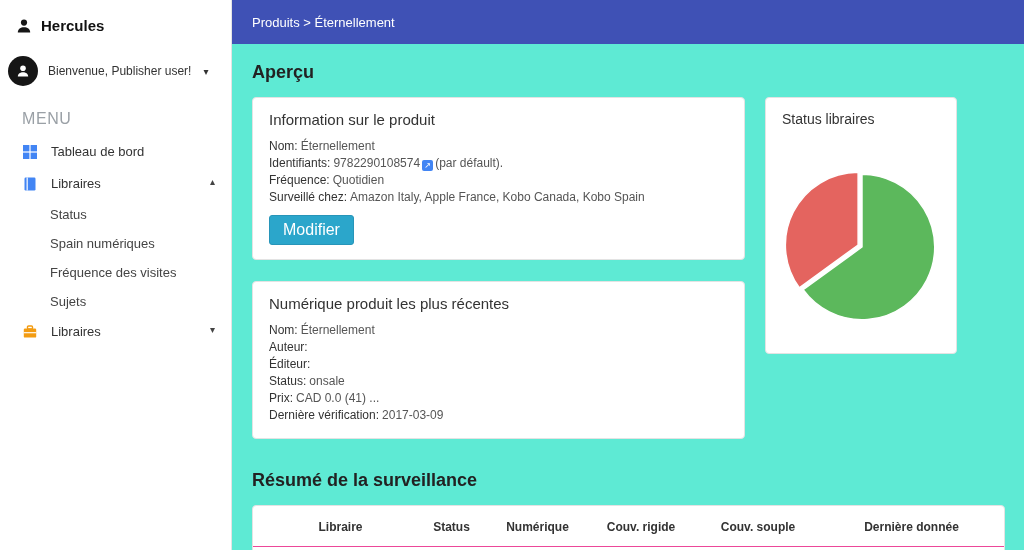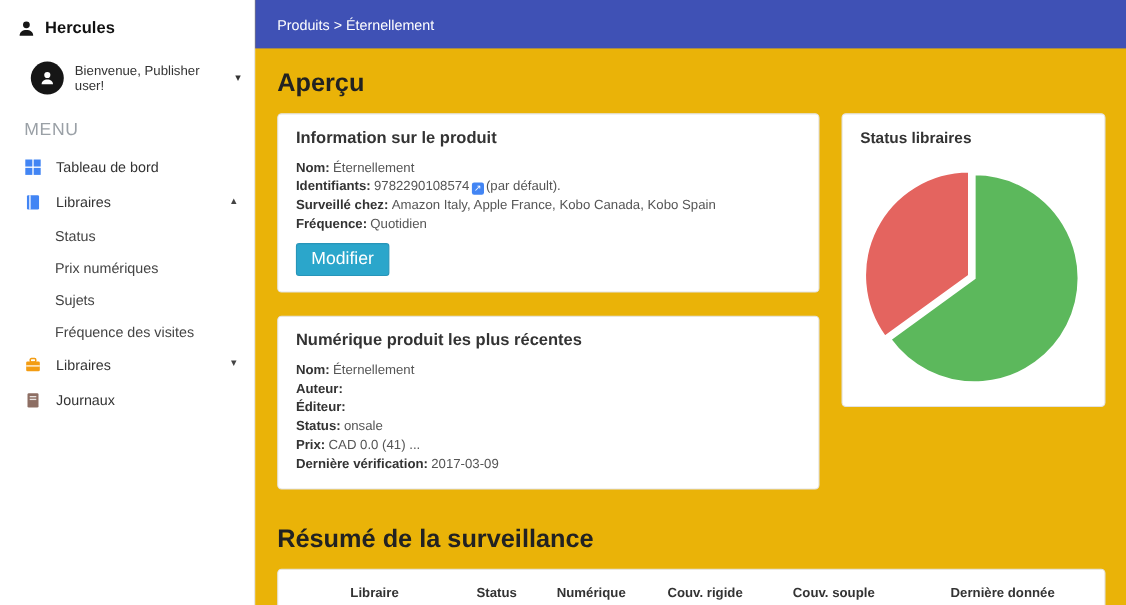--- a/index.html
+++ b/index.html
@@ -16,21 +16,21 @@
     width:232px; flex-shrink:0; background:#fff;
     border-right:1px solid #e4e4e4;
   }
   .brand {
     display:flex; align-items:center; gap:9px;
     padding:17px 16px 12px 16px;
     font-size:15px; font-weight:700; color:#111;
   }
   .welcome {
     display:flex; align-items:center; gap:10px;
-    padding:10px 12px 12px 28px;
+    padding:10px 12px 12px 8px;
     font-size:12px; color:#333;
   }
   .avatar {
     width:30px; height:30px; border-radius:50%;
     background:#161616; flex-shrink:0;
     display:flex; align-items:center; justify-content:center;
   }
   .welcome .caret { font-size:10px; color:#333; margin-left:2px; }
   .menu-label {
     padding:12px 16px 8px 22px;
@@ -41,51 +41,51 @@
     padding:8px 16px 8px 22px;
     font-size:13px; color:#333; cursor:pointer;
   }
   .menu-item .mi-caret { margin-left:auto; font-size:10px; color:#444; }
   .submenu-item {
     padding:7px 16px 7px 50px;
     font-size:13px; color:#444; cursor:pointer;
   }
   .icon16 { width:16px; height:16px; flex-shrink:0; display:inline-block; }
   
-  .main { flex:1; display:flex; flex-direction:column; background:#eab308; min-width:0; }
+  .main { flex:1; display:flex; flex-direction:column; background:#5eead4; min-width:0; }
   .topbar {
     height:44px; flex-shrink:0; background:#3f51b5; color:#fff;
     display:flex; align-items:center; padding:0 20px; font-size:13px;
   }
   .content { flex:1; padding:12px 19px 0 20px; overflow:hidden; }
   .section-title {
-    font-size:23px; font-weight:600; color:#222;
+    font-size:18px; font-weight:600; color:#222;
     margin:6px 0 14px 0;
   }
   .overview-grid { display:flex; gap:20px; align-items:flex-start; }
   .left-col { width:493px; display:flex; flex-direction:column; gap:21px; }
   .card {
     background:#fff; border:1px solid #e3e3e3; border-radius:4px;
     padding:13px 16px 14px 16px;
   }
-  .card-title { font-size:15px; font-weight:700; color:#333; margin:0 0 10px 0; }
+  .card-title { font-size:15px; font-weight:400; color:#333; margin:0 0 10px 0; }
   .info-line { font-size:12px; color:#555; line-height:17px; }
-  .info-line b { color:#333; font-weight:700; margin-right:3px; }
+  .info-line b { color:#333; font-weight:400; margin-right:3px; }
   .isbn-icon {
     display:inline-flex; width:11px; height:11px; border-radius:2px;
     background:#4285f4; color:#fff; font-size:8px; line-height:11px;
     align-items:center; justify-content:center; vertical-align:-1px;
     margin:0 2px; cursor:pointer;
   }
   .btn-edit {
     margin-top:9px; background:#2ba6cb; border:1px solid #2795b9;
     color:#fff; font-size:16px; padding:5px 13px; border-radius:3px;
     cursor:pointer; font-family:inherit;
   }
-  .chart-card { width:240px; padding:13px 14px 10px 16px; }
+  .chart-card { width:192px; padding:13px 14px 0 16px; }
   .chart-card .card-title { font-size:14px; }
   .pie-wrap { display:flex; justify-content:center; padding-top:4px; }
   
   .monitor-title { margin-top:31px; }
   .table-card { padding:0; overflow:hidden; }
   table { width:100%; border-collapse:collapse; table-layout:fixed; font-size:12px; color:#333; }
   thead th {
     text-align:center; font-weight:700; padding:14px 8px 12px 8px;
     border-bottom:1px solid #ec4899;
   }
@@ -139,47 +139,37 @@
           <rect x="2.5" y="1.5" width="11" height="13" rx="1.2" fill="#4285f4"></rect>
           <rect x="4.5" y="1.5" width="1.4" height="13" fill="#ffffff" opacity="0.85"></rect>
         </svg>
     </span>
     <span>Libraires</span>
     <span class="mi-caret">▴</span>
   </div>
 
   <div class="submenu">
     <div class="submenu-item">Status</div>
-    <div class="submenu-item">Prix numériques</div>
+    <div class="submenu-item">Spain numériques</div>
+    <div class="submenu-item">Fréquence des visites</div>
     <div class="submenu-item">Sujets</div>
-    <div class="submenu-item">Fréquence des visites</div>
   </div>
 
   <div class="menu-item">
     <span class="icon16">
       <svg width="16" height="16" viewBox="0 0 16 16">
           <rect x="5.5" y="2" width="5" height="3" rx="1" fill="none" stroke="#f39c12" stroke-width="1.4"></rect>
           <rect x="1.8" y="4.6" width="12.4" height="9" rx="1.2" fill="#f39c12"></rect>
           <rect x="1.8" y="8" width="12.4" height="1.3" fill="#ffffff" opacity="0.85"></rect>
         </svg>
     </span>
     <span>Libraires</span>
     <span class="mi-caret">▾</span>
   </div>
 
-  <div class="menu-item">
-    <span class="icon16">
-      <svg width="16" height="16" viewBox="0 0 16 16">
-          <rect x="3" y="1.5" width="10" height="13" rx="1.2" fill="#8d6e63"></rect>
-          <rect x="5" y="4" width="6" height="1.2" fill="#fff" opacity="0.8"></rect>
-          <rect x="5" y="6.5" width="6" height="1.2" fill="#fff" opacity="0.8"></rect>
-        </svg>
-    </span>
-    <span>Journaux</span>
-  </div>
 
 </div>
 
 <div class="main">
 
   <div class="topbar">
     <span>Produits &gt; Éternellement</span>
   </div>
 
   <div class="content">
@@ -191,24 +181,24 @@
 
         <div class="card">
           <div class="card-title">Information sur le produit</div>
           <div class="info-line">
             <b>Nom:</b><span>Éternellement</span>
           </div>
           <div class="info-line">
             <b>Identifiants:</b><span>9782290108574</span><span class="isbn-icon">↗</span><span>(par défault).</span>
           </div>
           <div class="info-line">
+            <b>Fréquence:</b><span>Quotidien</span>
+          </div>
+          <div class="info-line">
             <b>Surveillé chez:</b><span>Amazon Italy, Apple France, Kobo Canada, Kobo Spain</span>
-          </div>
-          <div class="info-line">
-            <b>Fréquence:</b><span>Quotidien</span>
           </div>
           <button class="btn-edit">Modifier</button>
         </div>
 
         <div class="card">
           <div class="card-title">Numérique produit les plus récentes</div>
           <div class="info-line"><b>Nom:</b><span>Éternellement</span></div>
           <div class="info-line"><b>Auteur:</b><span></span></div>
           <div class="info-line"><b>Éditeur:</b><span></span></div>
           <div class="info-line"><b>Status:</b><span>onsale</span></div>

